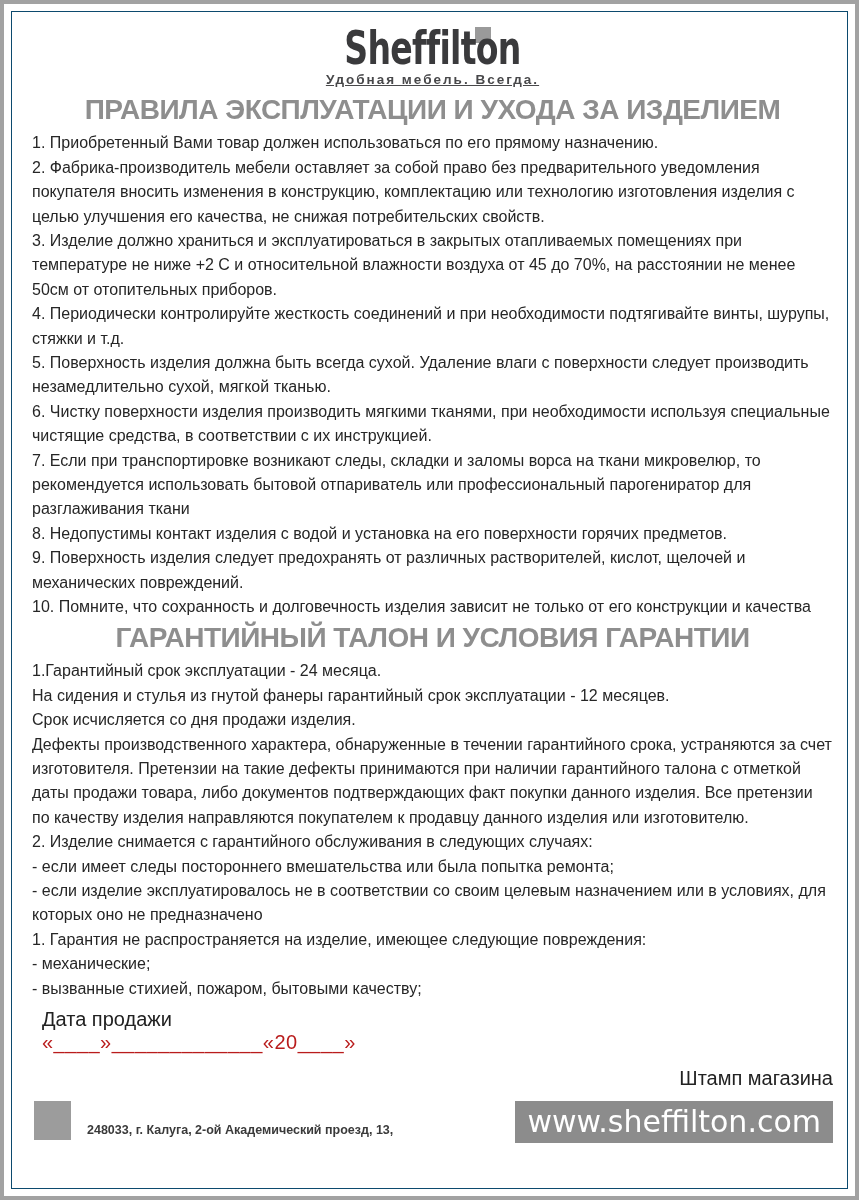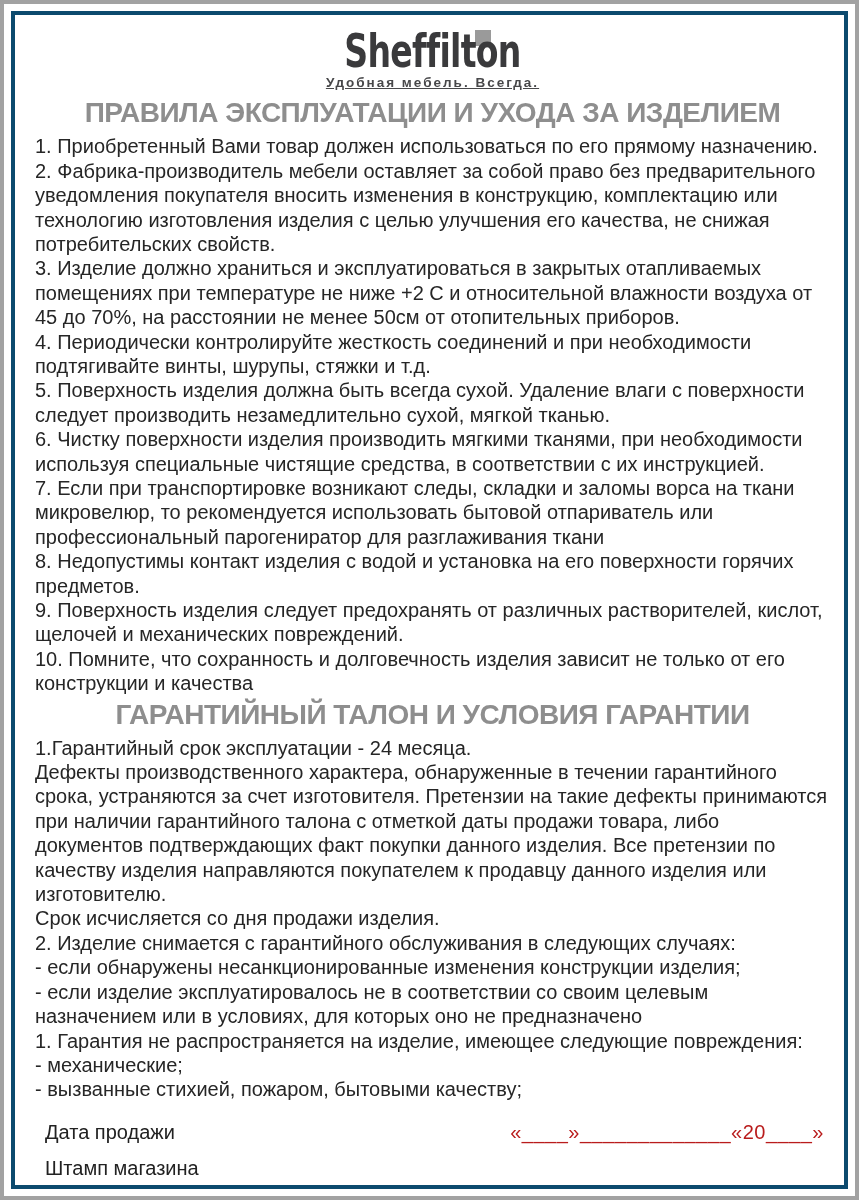--- a/index.html
+++ b/index.html
@@ -9,21 +9,21 @@
   .page {
     position:relative;
     width:859px; height:1200px;
     background:#ffffff;
     border:4px solid #a2a2a2;
     overflow:hidden;
   }
   .frame {
     position:absolute;
     left:7px; top:7px; right:7px; bottom:7px;
-    border:4px solid #0c4a6e;
+    border:1px solid #0c4a6e;
     padding:8px 14px 2px 20px;
     overflow:hidden;
     background:#ffffff;
   }
 
   
   .logo-wrap { text-align:center; position:relative; margin-top:4px; }
   .brand {
     position:relative;
     display:inline-block;
@@ -60,39 +60,41 @@
     font-size:28px;
     font-weight:bold;
     letter-spacing:-0.5px;
     color:#8e8e8e;
     margin:7px 0 5px 0;
     white-space:nowrap;
   }
   h1.second { margin:3px 0 5px 0; }
 
   .body-text p {
-    font-size:20px;
+    font-size:16px;
     line-height:24.4px;
     color:#262626;
   }
 
   .sale-row {
     display:flex;
     justify-content:space-between;
-    align-items:center;
-    margin-top:19px;
+    align-items:flex-start;
+    margin-top:7px;
     padding:0 6px 0 10px;
+    flex-direction:column;
   }
   .sale-label { font-size:20px; color:#222222; }
   .sale-blank { font-size:20px; color:#b91c1c; letter-spacing:0.5px; }
 
   .stamp-label {
     font-size:20px;
     color:#222222;
     margin:13px 0 0 10px;
+    text-align:right;
   }
 
   .footer {
     display:flex;
     align-items:flex-start;
     margin-top:11px;
   }
   .stamp-box {
     width:37px; height:39px;
     background:#9c9c9c;
@@ -143,24 +145,25 @@
       <p>7. Если при транспортировке возникают следы, складки  и заломы ворса на ткани микровелюр, то рекомендуется использовать бытовой отпариватель или профессиональный парогениратор для разглаживания ткани</p>
       <p>8. Недопустимы контакт изделия с водой и установка на его поверхности горячих предметов.</p>
       <p>9. Поверхность изделия следует  предохранять от различных растворителей, кислот, щелочей и механических повреждений.</p>
       <p>10. Помните, что сохранность и долговечность изделия зависит не только от его конструкции и качества</p>
     </div>
 
     <h1 class="section-title second">ГАРАНТИЙНЫЙ ТАЛОН И УСЛОВИЯ ГАРАНТИИ</h1>
 
     <div class="body-text">
       <p>1.Гарантийный срок эксплуатации - 24 месяца.</p>
+      <p>На сидения и стулья из гнутой фанеры гарантийный срок эксплуатации - 12 месяцев.</p>
+      <p>Срок исчисляется со дня продажи изделия.</p>
       <p>Дефекты производственного характера, обнаруженные в течении гарантийного срока, устраняются за счет изготовителя. Претензии на такие дефекты принимаются при наличии гарантийного талона с отметкой даты продажи товара, либо документов подтверждающих факт покупки данного изделия. Все претензии по качеству изделия направляются покупателем к продавцу данного изделия или изготовителю.</p>
-      <p>Срок исчисляется со дня продажи изделия.</p>
       <p>2. Изделие снимается с гарантийного обслуживания в следующих случаях:</p>
-      <p>- если обнаружены несанкционированные изменения конструкции изделия;</p>
+      <p>- если имеет следы постороннего вмешательства или была попытка ремонта;</p>
       <p>- если изделие эксплуатировалось не в соответствии со своим целевым назначением или в условиях, для которых оно не предназначено</p>
       <p>1. Гарантия не распространяется на изделие, имеющее следующие повреждения:</p>
       <p>- механические;</p>
       <p>- вызванные стихией, пожаром, бытовыми качеству;</p>
     </div>
 
     <div class="sale-row">
       <span class="sale-label">Дата продажи</span>
       <span class="sale-blank">«____»_____________«20____»</span>
     </div>

